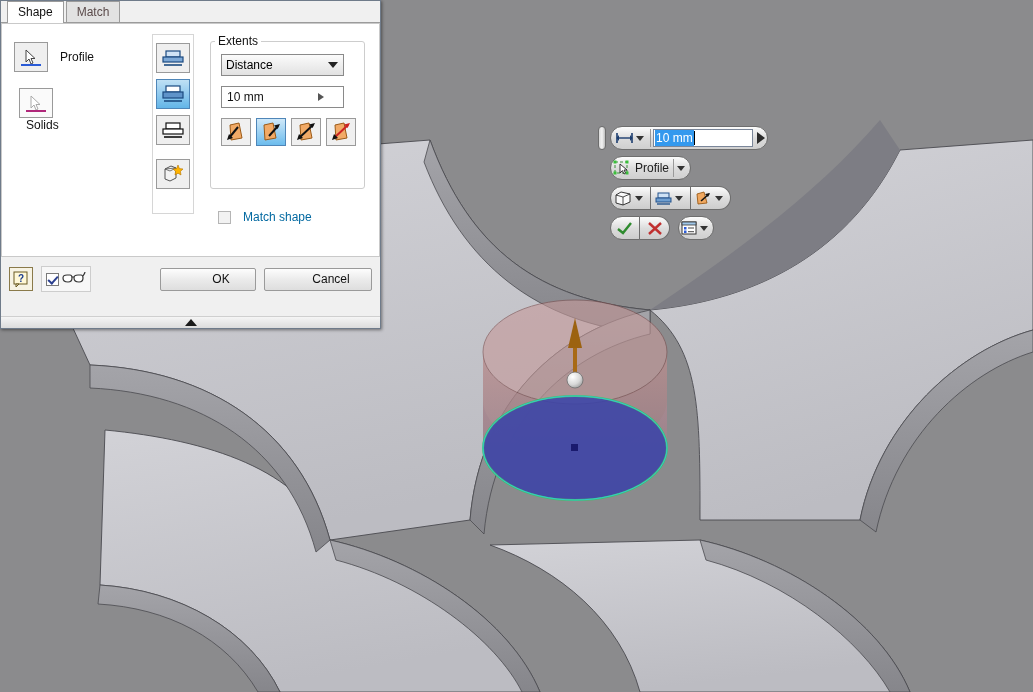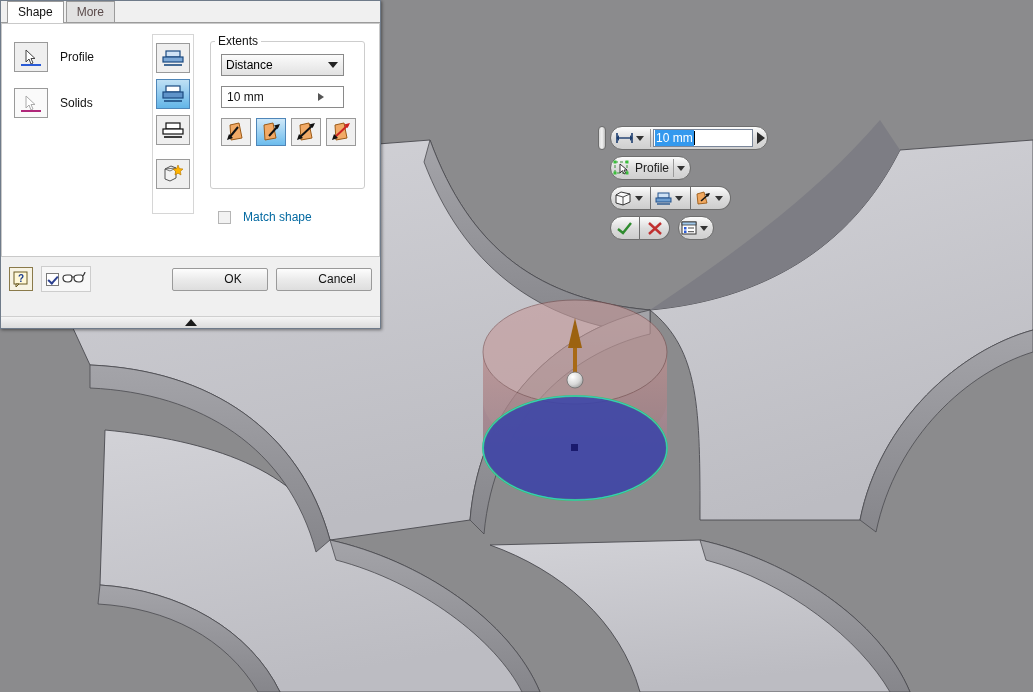--- a/index.html
+++ b/index.html
@@ -127,21 +127,21 @@
 
   #footer { height:44px; display:flex; align-items:center; padding:0 8px; gap:8px;
             background:#f0f0f0; }
   .btn {
     height:23px; font-size:12px; font-family:"Liberation Sans",sans-serif;
     border:1px solid #9a9a9a; border-radius:2px;
     background:linear-gradient(to bottom,#fdfdfd,#ebebeb 50%,#dedede);
     color:#111; cursor:default;padding-left:32px;
   }
   .btn-ok { width:96px; }
-  .btn-cancel { width:96px; }
+  .btn-cancel { width:108px; }
   #helpbtn { width:24px; height:24px; border:1px solid #8a7a4a; background:#f7f3e4;
              display:flex; align-items:center; justify-content:center; }
   #previewbox { width:50px; height:26px; border:1px solid #cdcdcd; background:#f7f7f7;
                 display:flex; align-items:center; justify-content:center; gap:3px; }
   #expander { position:absolute; left:0; right:0; bottom:0; height:12px;
               background:linear-gradient(to bottom,#f5f5f5,#dcdcdc);
               display:flex; align-items:center; justify-content:center; border-top:1px solid #cfcfcf; }
   .tri-up { width:0;height:0;border-left:6px solid transparent;border-right:6px solid transparent;border-bottom:7px solid #1a1a1a; }
 </style>
 </head>
@@ -351,35 +351,35 @@
       <div class="caret"></div>
     </div>
   </div>
 </div>
 
 <div id="dialog">
 
 
   <div id="tabs">
     <div class="tab active">Shape</div>
-    <div class="tab inactive">More</div>
+    <div class="tab inactive">Match</div>
   </div>
 
   <div id="panel">
 
     <div style="position:absolute;left:12px;top:18px;display:flex;align-items:center;">
       <div class="selbtn rule-blue">
         <svg width="14" height="16" viewBox="0 0 14 16">
           <polygon points="2,1 2,13 5,10 7,15 9,14 7,9.5 11,9.5" fill="#fff" stroke="#444" stroke-width="1"></polygon>
         </svg>
       </div>
       <span class="rowlabel">Profile</span>
     </div>
 
-    <div style="position:absolute;left:12px;top:64px;display:flex;align-items:center;">
+    <div style="position:absolute;left:12px;top:64px;display:flex;align-items:center;flex-direction:column;">
       <div class="selbtn rule-magenta" style="background:#fafafa;">
         <svg width="14" height="16" viewBox="0 0 14 16">
           <polygon points="2,1 2,13 5,10 7,15 9,14 7,9.5 11,9.5" fill="#fff" stroke="#aaa" stroke-width="1"></polygon>
         </svg>
       </div>
       <span class="rowlabel">Solids</span>
     </div>
 
 
     <div style="position:absolute;left:150px;top:10px;width:42px;height:180px;border:1px solid #d6d6d6;

